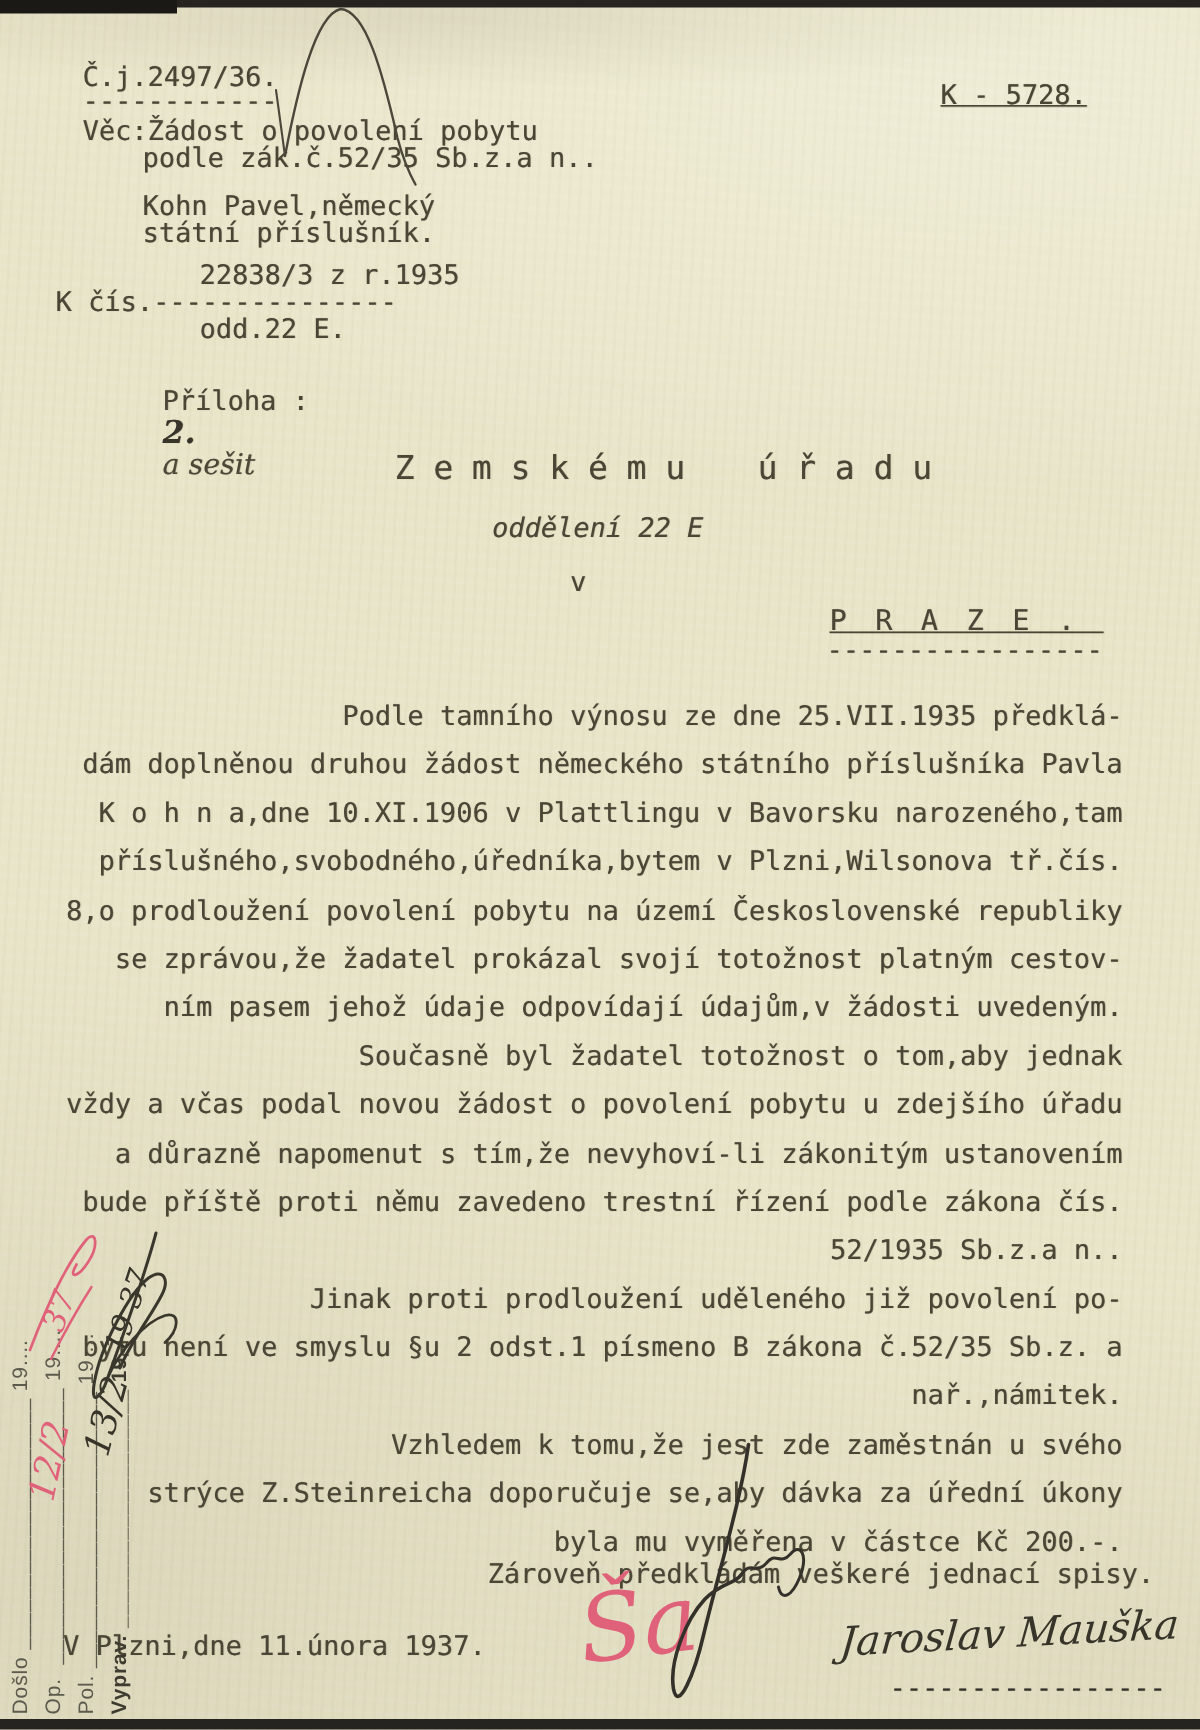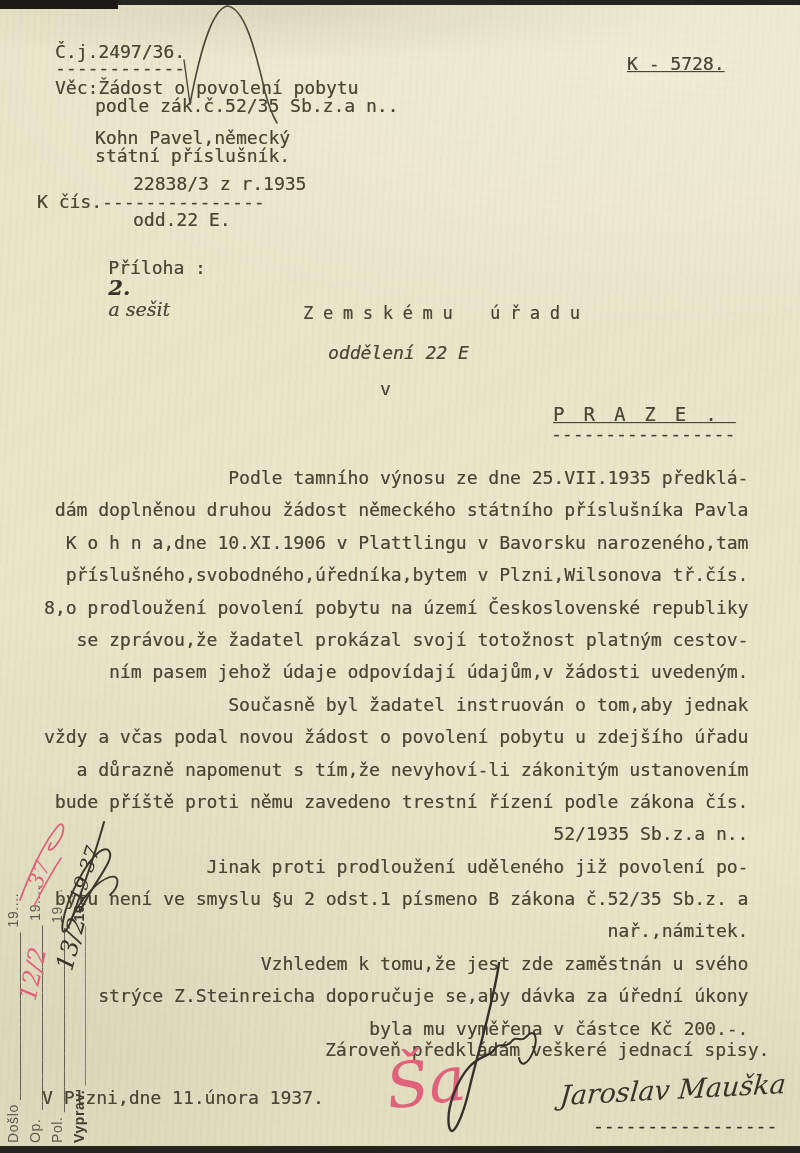--- a/index.html
+++ b/index.html
@@ -61,35 +61,35 @@
   <div class="abs type" style="left:133px;top:174px;">22838/3 z r.1935</div>
   <div class="abs type" style="left:37px;top:192px;">K čís.---------------</div>
   <div class="abs type" style="left:133px;top:210px;">odd.22 E.</div>
 
   <div class="abs type" style="left:65px;top:238px;">
     <span>Příloha :</span>
     <span class="hand hand-black" style="font-weight:bold;font-size:21px;">2.</span>
     <span class="hand hand-black" style="font-size:19px;color:#4c4838;">a sešit</span>
   </div>
 
-  <div class="abs type spaced-wide" style="left:263px;top:303px;font-size:17px;margin-left:40px;">Zemskému úřadu</div>
+  <div class="abs type spaced-wide" style="left:263px;top:303px;font-size:22px;">Zemskému úřadu</div>
   <div class="abs type" style="left:328px;top:343px;font-style:italic;">oddělení 22 E</div>
   <div class="abs type" style="left:380px;top:379px;">v</div>
   <div class="abs type spaced-city" style="left:553px;top:404px;font-size:19px;text-decoration:underline;">PRAZE.</div>
   <div class="abs type" style="left:551px;top:424px;">-----------------</div>
 
   <div id="body-lines" class="type">
     <div class="bodyline">            Podle tamního výnosu ze dne 25.VII.1935 předklá-</div>
     <div class="bodyline">dám doplněnou druhou žádost německého státního příslušníka Pavla</div>
     <div class="bodyline">K o h n a,dne 10.XI.1906 v Plattlingu v Bavorsku narozeného,tam</div>
     <div class="bodyline">příslušného,svobodného,úředníka,bytem v Plzni,Wilsonova tř.čís.</div>
     <div class="bodyline">8,o prodloužení povolení pobytu na území Československé republiky</div>
     <div class="bodyline">se zprávou,že žadatel prokázal svojí totožnost platným cestov-</div>
     <div class="bodyline">ním pasem jehož údaje odpovídají údajům,v žádosti uvedeným.</div>
-    <div class="bodyline">            Současně byl žadatel instruován o tom,aby jednak</div>
+    <div class="bodyline">            Současně byl žadatel totožnost o tom,aby jednak</div>
     <div class="bodyline">vždy a včas podal novou žádost o povolení pobytu u zdejšího úřadu</div>
     <div class="bodyline">a důrazně napomenut s tím,že nevyhoví-li zákonitým ustanovením</div>
     <div class="bodyline">bude příště proti němu zavedeno trestní řízení podle zákona čís.</div>
     <div class="bodyline">52/1935 Sb.z.a n..</div>
     <div class="bodyline">            Jinak proti prodloužení uděleného již povolení po-</div>
     <div class="bodyline">bytu není ve smyslu §u 2 odst.1 písmeno B zákona č.52/35 Sb.z. a</div>
     <div class="bodyline">nař.,námitek.</div>
     <div class="bodyline">            Vzhledem k tomu,že jest zde zaměstnán u svého</div>
     <div class="bodyline">strýce Z.Steinreicha doporučuje se,aby dávka za úřední úkony</div>
     <div class="bodyline">byla mu vyměřena v částce Kč 200.-.</div>

